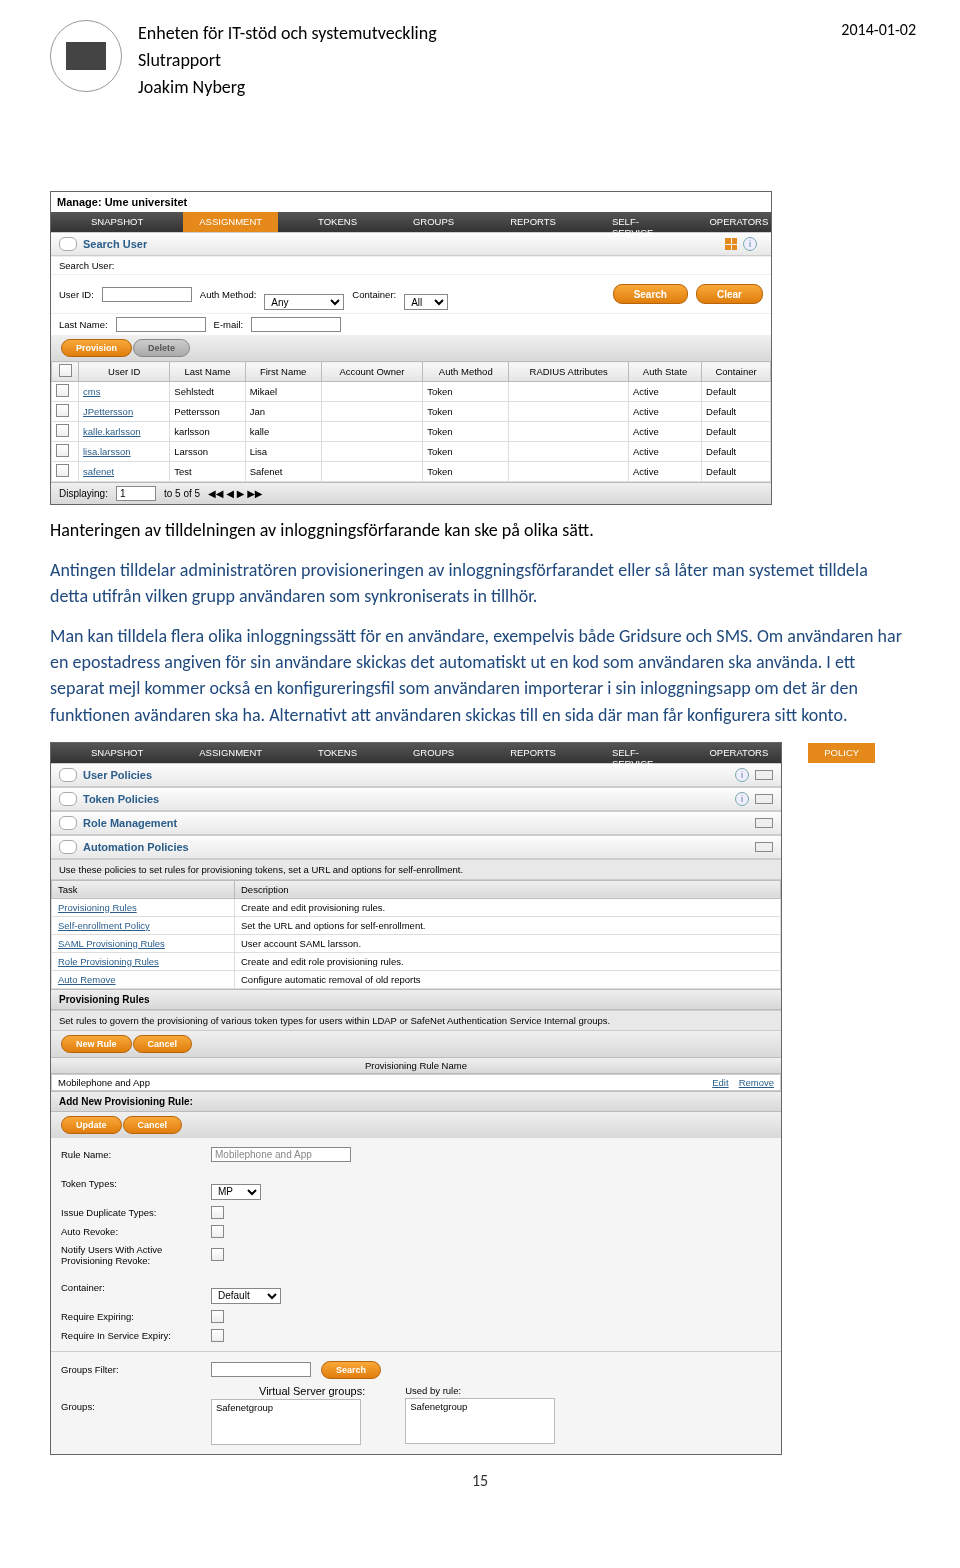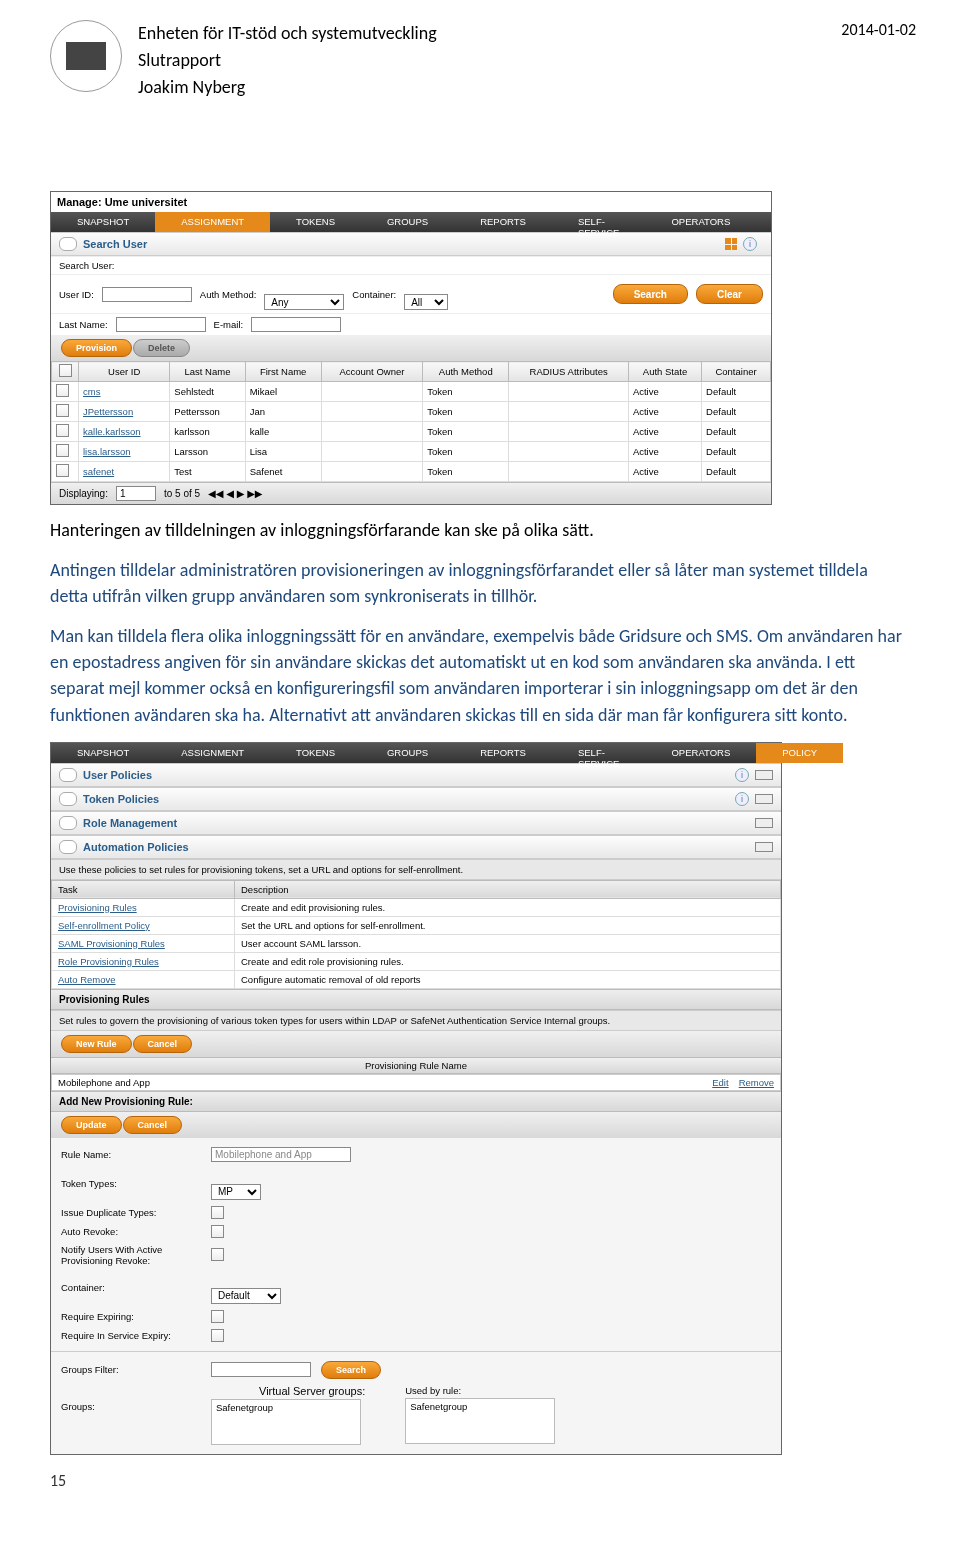--- a/index.html
+++ b/index.html
@@ -5,27 +5,27 @@
   body { margin:0; font-family: Calibri, Arial, sans-serif; background:#fff; width:960px; color:#000; }
   .page { padding:20px 50px 20px 50px; position:relative; }
   .header { display:flex; align-items:flex-start; }
   .logo { width:70px; height:70px; border:1px solid #999; border-radius:50%; display:flex; align-items:center; justify-content:center; position:relative; margin-right:16px; flex:0 0 auto; }
   .logo-inner { width:40px; height:28px; background:#444; }
   .header-text { font-size:18px; line-height:1.5; }
   .header-date { position:absolute; right:44px; top:20px; font-size:16px; }
   .body-text { font-size:18px; line-height:1.45; margin-top:10px; }
   .body-text p { margin:8px 0 14px; }
   .body-text .blue { color:#1f497d; }
-  .page-num { text-align:left; font-size:16px; color:#333; margin-top:16px; }
+  .page-num { text-align:center; font-size:16px; color:#333; margin-top:16px; }
 
   
   .app { border:1px solid #666; font-family: Verdana, Arial, sans-serif; font-size:10px; background:#fff; margin:4px 0 12px; }
   .app-title { font-weight:bold; padding:4px 6px; font-size:11px; }
   .navbar { background: linear-gradient(#555,#333); display:flex; height:20px; }
-  .navbar .tab { color:#fff; padding:4px 26px; font-size:9.5px; cursor:default; }
+  .navbar .tab { color:#fff; padding:4px 16px; font-size:9.5px; cursor:default;margin-left:24px; }
   .navbar .tab.active { background:#e58a1a; }
   .section-head { display:flex; align-items:center; background:linear-gradient(#fdfdfd,#e8e8e8); border-top:1px solid #ccc; border-bottom:1px solid #ccc; padding:4px 8px; }
   .section-head .cloud { width:16px; height:12px; border:1px solid #aaa; border-radius:6px; margin-right:6px; background:#fff; flex:0 0 auto; }
   .section-head .label { color:#2a5d8a; font-weight:bold; font-size:11px; flex:1; }
   .section-head .info { width:12px;height:12px;border:1px solid #7aa;border-radius:50%;color:#579;display:flex;align-items:center;justify-content:center;font-size:9px;margin-right:6px; background:#eef; }
   .section-head .toggle { width:16px; height:8px; border:1px solid #888; background:#eee; }
   .section-head .grid { width:12px;height:12px;display:grid;grid-template-columns:repeat(2,1fr);grid-template-rows:repeat(2,1fr);gap:1px;margin-right:6px; }
   .section-head .grid div{background:#e58a1a;}
   .form-row { display:flex; align-items:center; padding:3px 8px; gap:8px; border-top:1px solid #eee; }
   .form-row label { font-size:9.5px; white-space:nowrap; }

